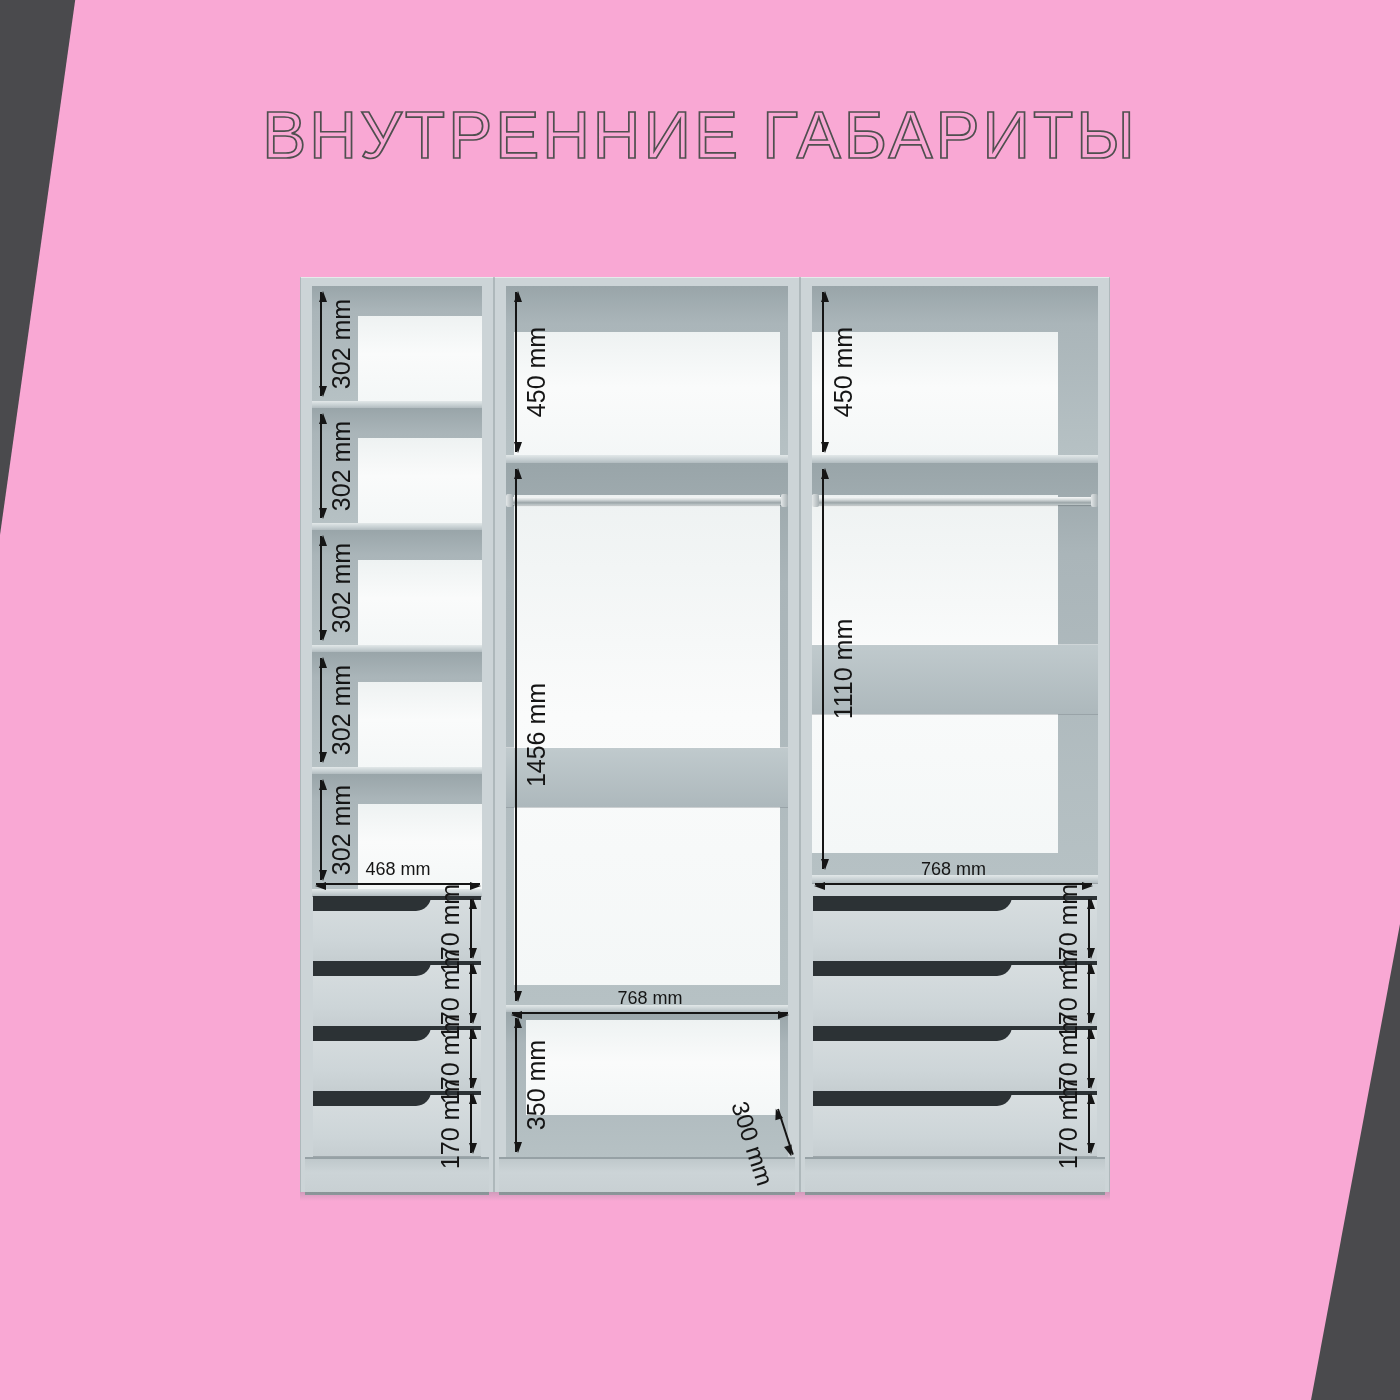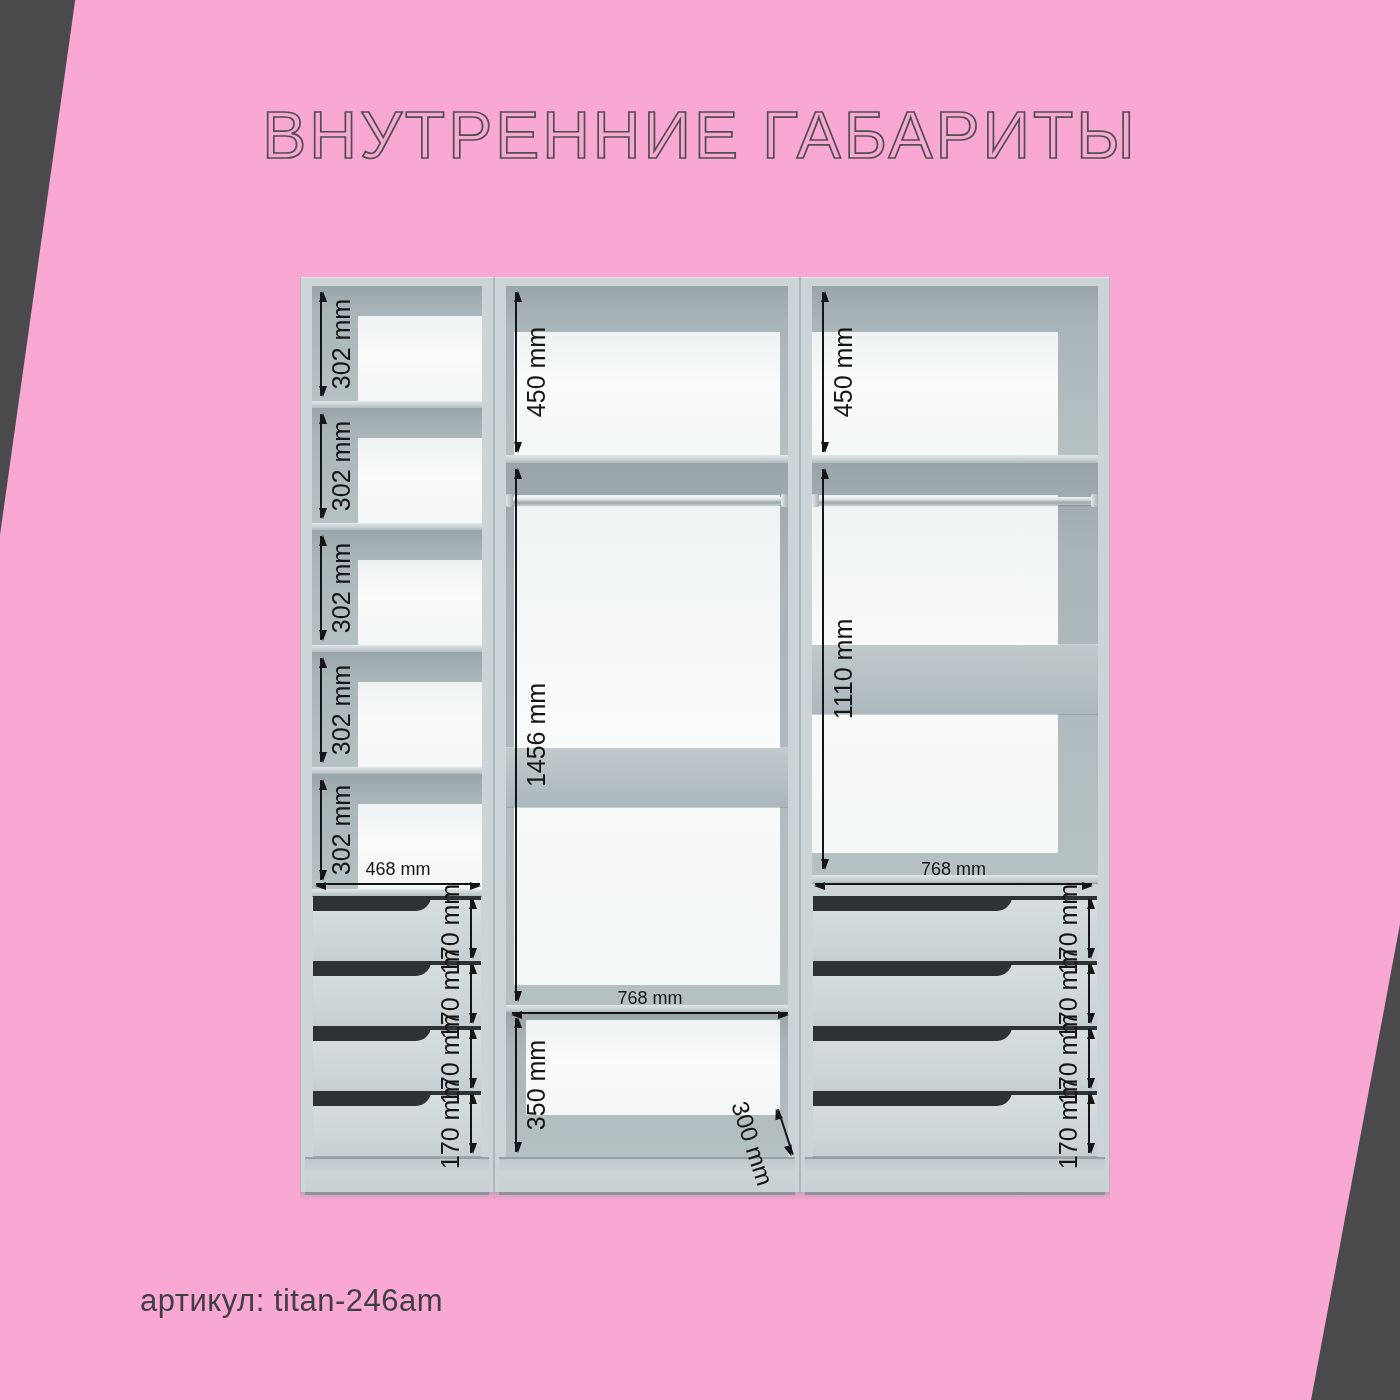--- a/index.html
+++ b/index.html
@@ -224,15 +224,14 @@
         </div>
       <div class="vdim" style="left:288px;top:817px;height:59px;">
         <span class="vl vl-left">170 mm</span>
         </div>
     </div>
 
   </div>
 
   <div class="floor-shadow"></div>
 
-  <div class="article">артикул: titan-246am</div>
 
 </div>
 
 </body></html>

